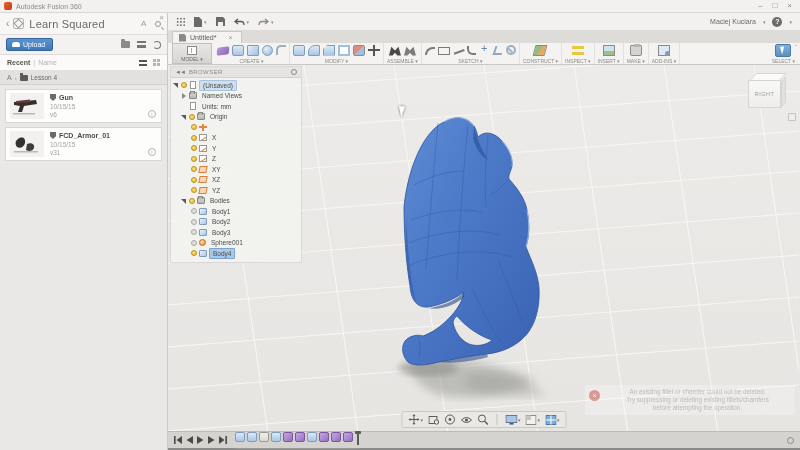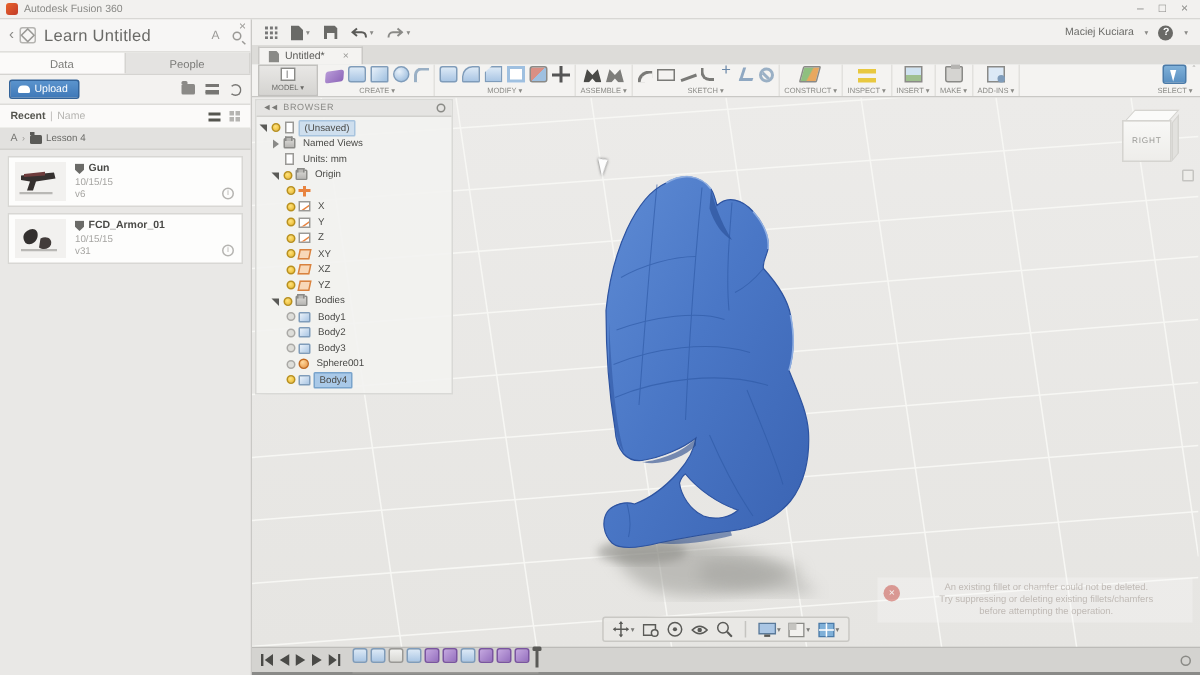--- a/index.html
+++ b/index.html
@@ -220,32 +220,28 @@
       <span>×</span>
     </div>
   </div>
 
   <div class="main-row">
 
     <div class="data-panel">
       <div class="dp-header">
         <span class="dp-back">‹</span>
         <span class="dp-logo"></span>
-        <span class="dp-title">Learn Untitled</span>
+        <span class="dp-title">Learn Squared</span>
         <span class="dp-header-icons">
           <span class="hub-ic"></span>
           <span class="search-ic"></span>
         </span>
         <span class="dp-close">×</span>
       </div>
 
-      <div class="dp-tabs">
-        <div class="dp-tab active">Data</div>
-        <div class="dp-tab">People</div>
-      </div>
 
       <div class="dp-actions">
         <button class="upload-btn" style="display:flex;">
           <span class="cloud-ic"></span>
           <span>Upload</span>
         </button>
         <span class="dp-action-icons">
           <span class="folder-plus-ic"></span>
           <span class="hamburger-ic"></span>
           <span class="refresh-ic"></span>

